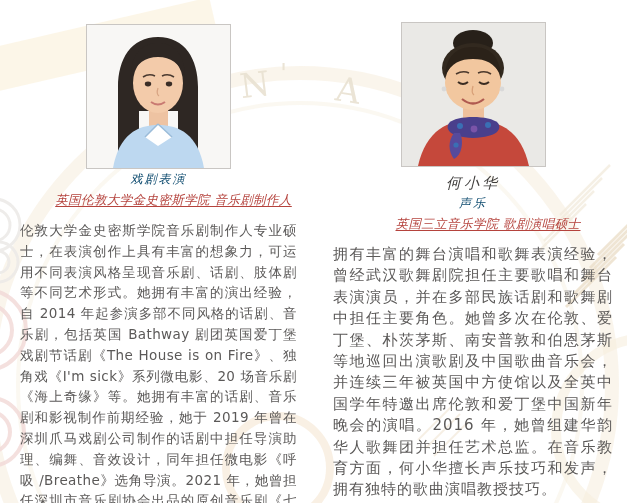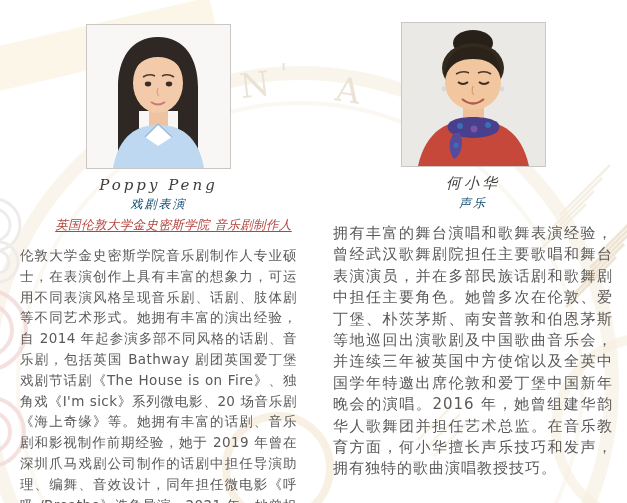--- a/index.html
+++ b/index.html
@@ -115,21 +115,20 @@
 
       <path d="M71,63 q-2,6 1,8" stroke="#d8a584" stroke-width="1.3" fill="none"></path>
       <path d="M64,77 q7,5 14,0" stroke="#c97a72" stroke-width="2" fill="none"></path>
 
       <path d="M26,143 C32,110 50,100 71,100 C93,100 111,110 117,143 Z" fill="#bdd8f0"></path>
 
       <path d="M71,99 L58,112 L71,121 L85,112 Z" fill="#ffffff"></path>
       <path d="M71,99 L58,112 M71,99 L85,112" stroke="#9bbcd9" stroke-width="1.5" fill="none"></path>
     </svg>
   </div>
-  <div class="name">Poppy Peng</div>
   <div class="role">戏剧表演</div>
   <div class="credential">英国伦敦大学金史密斯学院 音乐剧制作人</div>
   <p class="bio">伦敦大学金史密斯学院音乐剧制作人专业硕士，在表演创作上具有丰富的想象力，可运用不同表演风格呈现音乐剧、话剧、肢体剧等不同艺术形式。她拥有丰富的演出经验，自 2014 年起参演多部不同风格的话剧、音乐剧，包括英国 Bathway 剧团英国爱丁堡戏剧节话剧《The House is on Fire》、独角戏《I'm sick》系列微电影、20 场音乐剧《海上奇缘》等。她拥有丰富的话剧、音乐剧和影视制作前期经验，她于 2019 年曾在深圳爪马戏剧公司制作的话剧中担任导演助理、编舞、音效设计，同年担任微电影《呼吸 /Breathe》选角导演。2021 年，她曾担任深圳市音乐剧协会出品的原创音乐剧《七号艺栈》制作助理。</p>
 </div>
 
 <div class="card card-right">
   <div class="photo">
     <svg width="143" height="143" viewBox="0 0 143 143">
       <rect width="143" height="143" fill="#eae9e6"></rect>
 
@@ -158,14 +157,15 @@
       <path d="M47,100 C54,92 88,92 96,100 C100,106 96,114 71,115 C47,114 43,106 47,100 Z" fill="#4a3f8c"></path>
       <circle cx="58" cy="103" r="3" fill="#3a6fb4"></circle>
       <circle cx="72" cy="106" r="3.4" fill="#7a54a8"></circle>
       <circle cx="86" cy="102" r="3" fill="#3a6fb4"></circle>
       <path d="M52,110 C46,118 46,128 52,136 C60,132 62,118 58,110 Z" fill="#564a9c"></path>
       <circle cx="54" cy="122" r="2.6" fill="#3a6fb4"></circle>
     </svg>
   </div>
   <div class="name">何小华</div>
   <div class="role">声乐</div>
+  <div class="credential">英国三立音乐学院 歌剧演唱硕士</div>
   <p class="bio">拥有丰富的舞台演唱和歌舞表演经验，曾经武汉歌舞剧院担任主要歌唱和舞台表演演员，并在多部民族话剧和歌舞剧中担任主要角色。她曾多次在伦敦、爱丁堡、朴茨茅斯、南安普敦和伯恩茅斯等地巡回出演歌剧及中国歌曲音乐会，并连续三年被英国中方使馆以及全英中国学年特邀出席伦敦和爱丁堡中国新年晚会的演唱。2016 年，她曾组建华韵华人歌舞团并担任艺术总监。在音乐教育方面，何小华擅长声乐技巧和发声，拥有独特的歌曲演唱教授技巧。</p>
 </div>
 
 </body></html>

